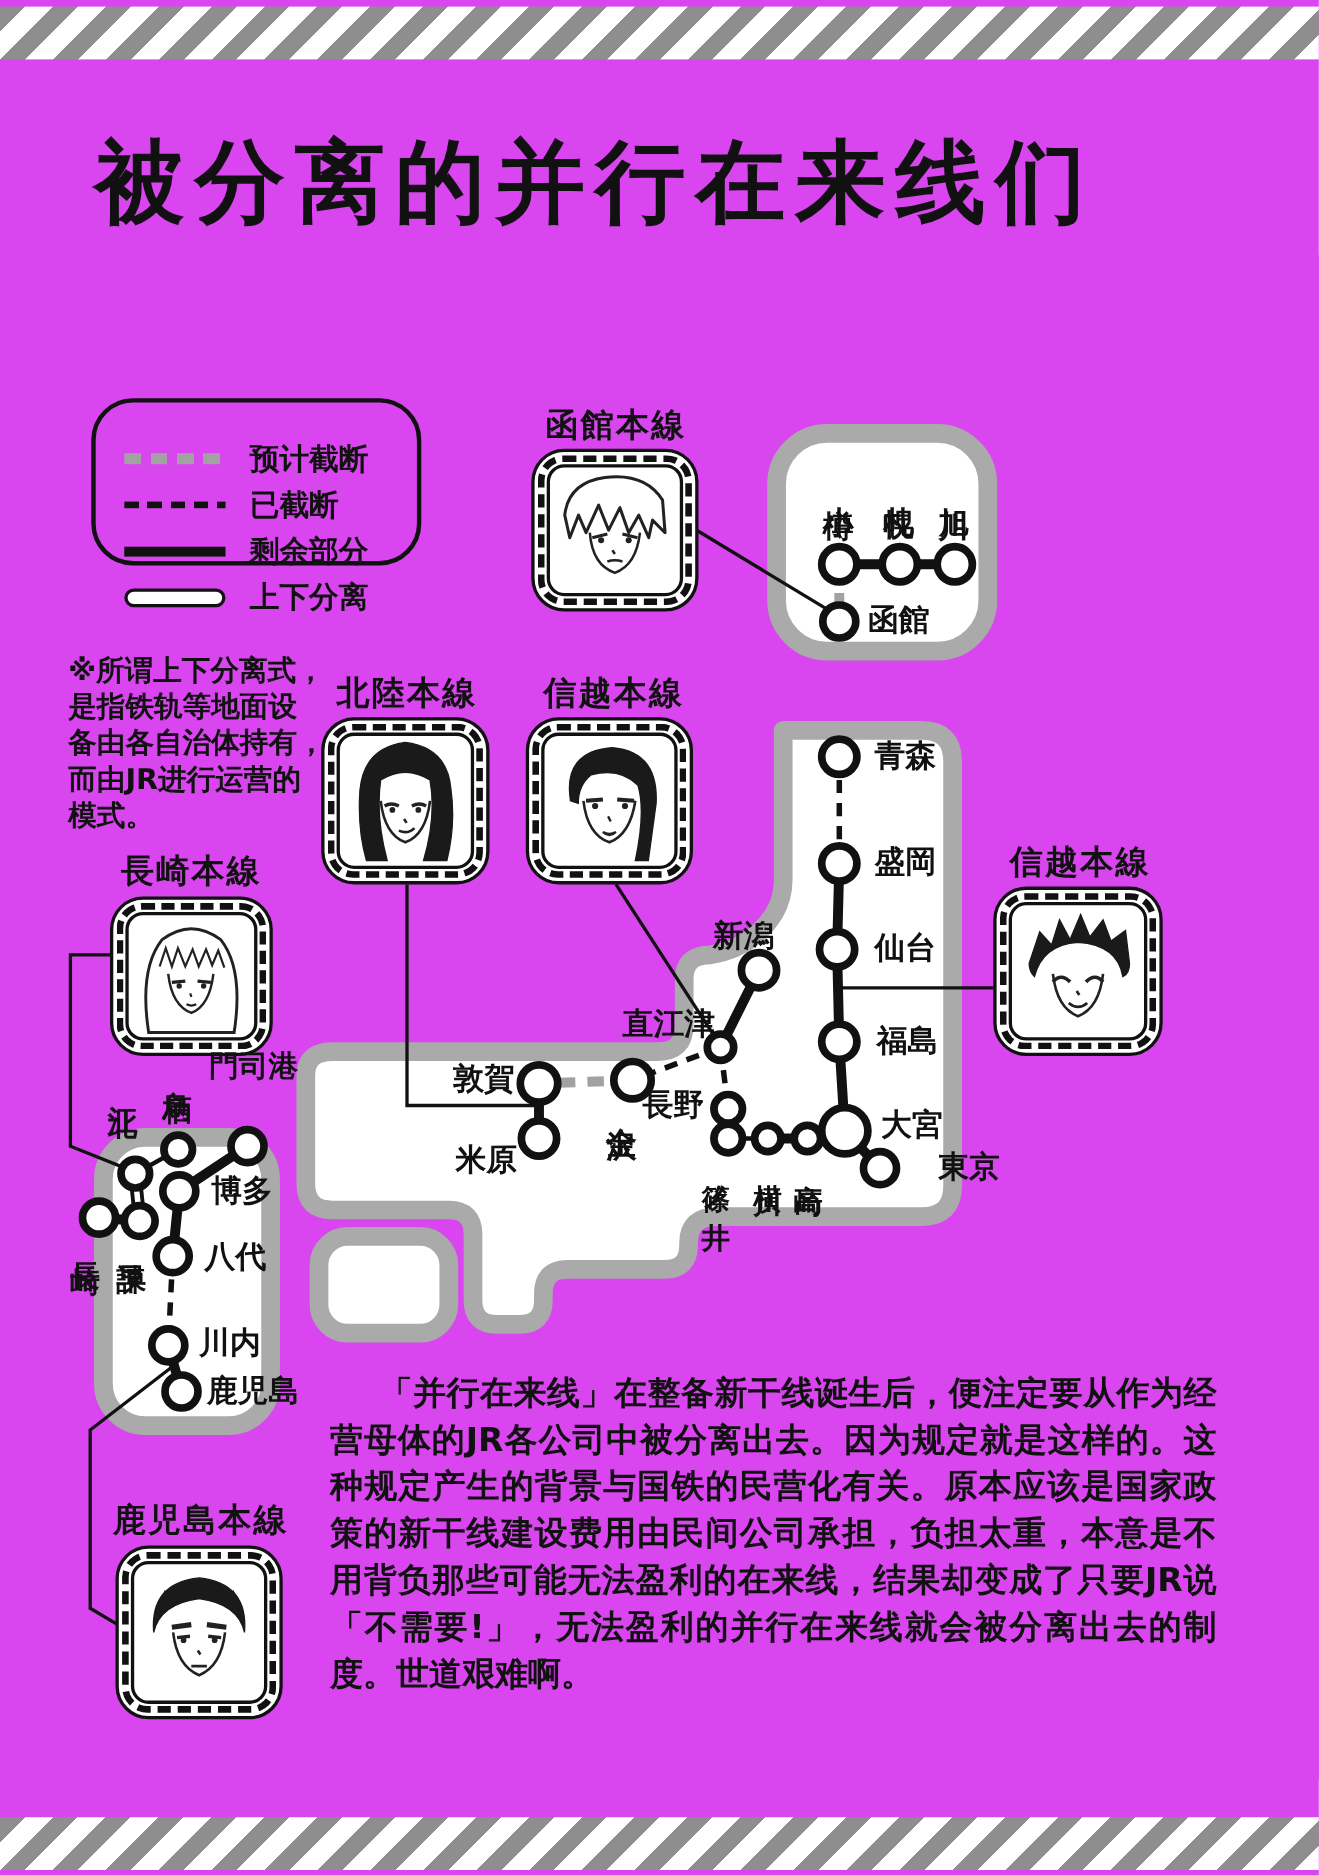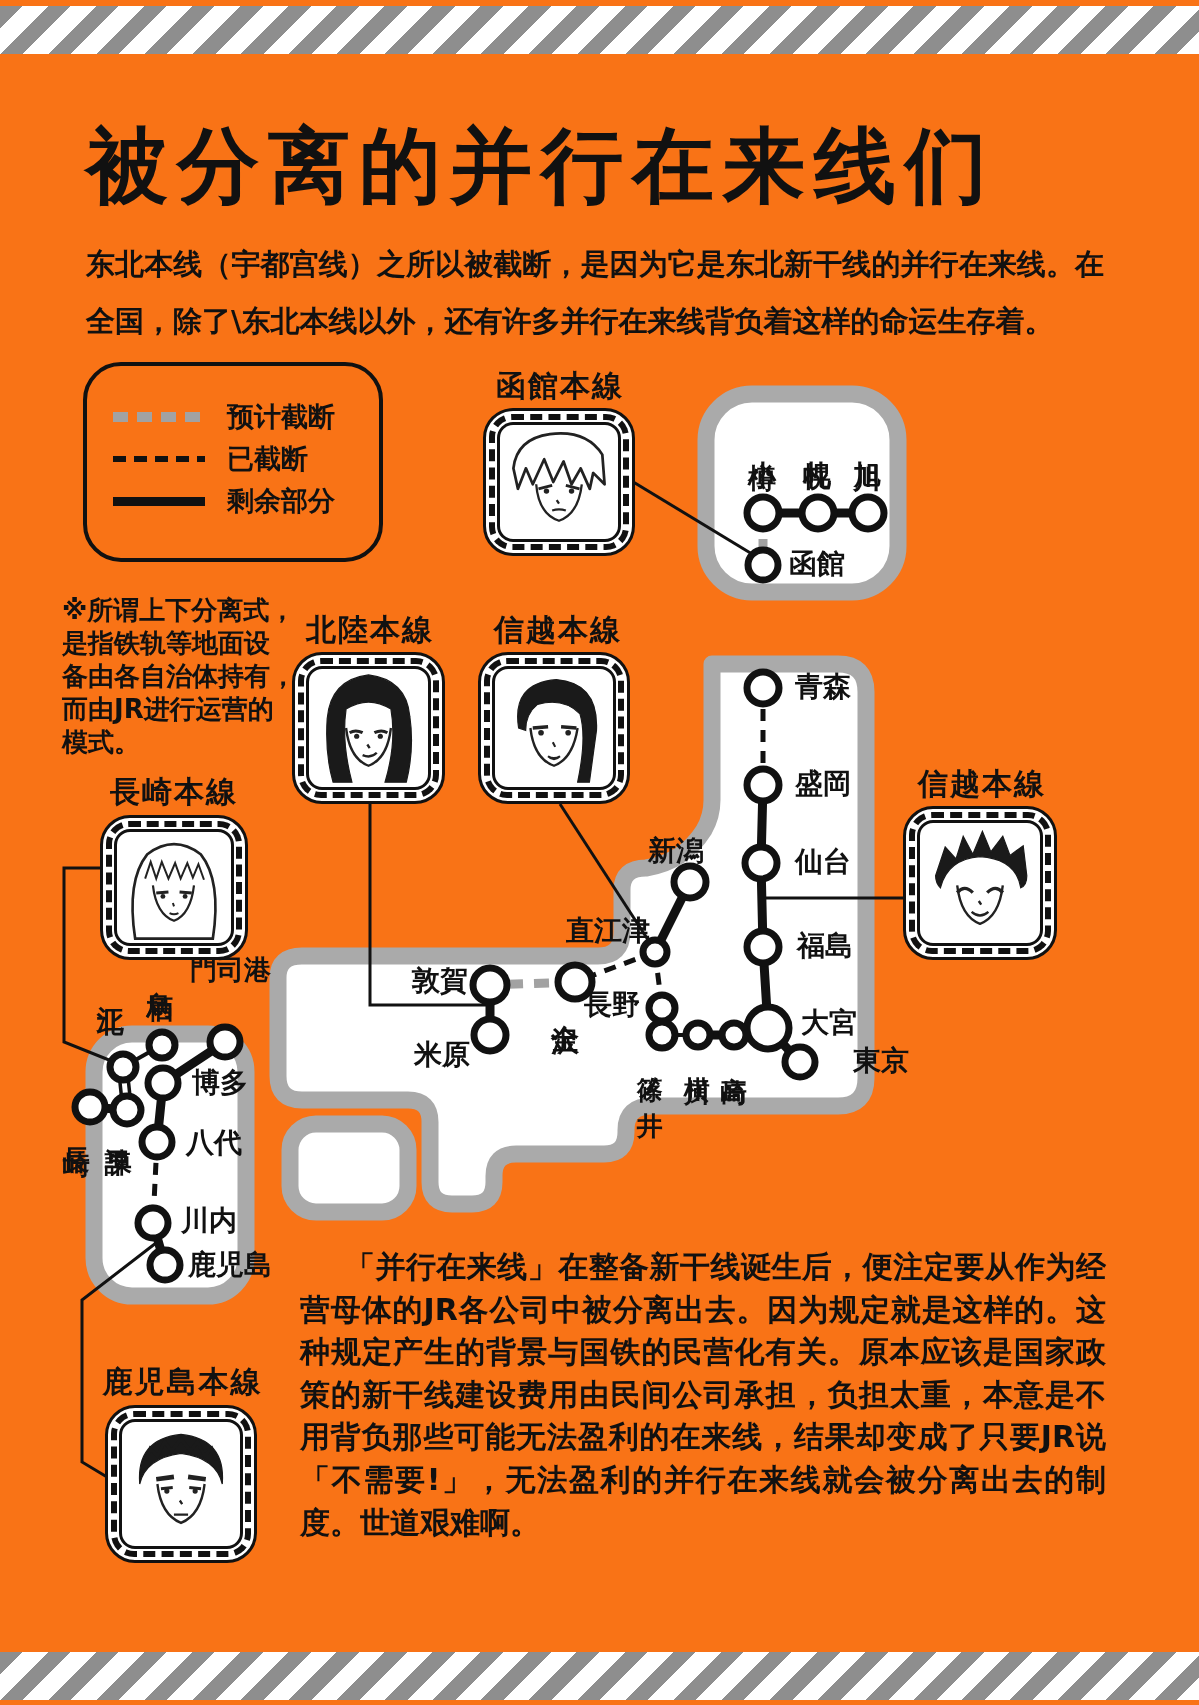--- a/index.html
+++ b/index.html
@@ -1,26 +1,26 @@
 <!DOCTYPE html>
 <html><head>
 <meta charset="utf-8">
 <style>
   html,body{margin:0;padding:0;background:#fff;}
-  .page{position:relative;width:1199px;height:1705px;background:#f97316;overflow:hidden;
+  .page{position:relative;width:1199px;height:1705px;background:#d946ef;overflow:hidden;
         font-family:"DejaVu Sans","Liberation Sans",sans-serif;color:#111;}
   .stripe{position:absolute;left:0;width:1199px;height:48px;
           background:repeating-linear-gradient(135deg,#8e8e8e 0 16px,#ffffff 16px 34px);}
   .stripe-top{top:6px;}
   .stripe-bottom{top:1652px;}
   .title{position:absolute;left:86px;top:112px;margin:0;font-size:82px;font-weight:900;
          letter-spacing:9px;white-space:nowrap;}
   .intro{position:absolute;left:86px;top:236px;width:1018px;margin:0;font-size:29px;
          line-height:1.95;font-weight:600;text-align:justify;}
-  .legend{position:absolute;left:83px;top:362px;width:300px;height:200px;box-sizing:border-box;
+  .legend{position:absolute;left:83px;top:362px;width:300px;height:152px;box-sizing:border-box;
           border:4px solid #111;border-radius:38px;padding:30px 0 0 26px;}
   .legend-row{display:flex;align-items:center;height:42px;}
   .legend-sample{width:92px;margin-right:22px;flex:0 0 auto;}
   .s-planned{height:10px;background:repeating-linear-gradient(90deg,#a2a2a2 0 15px,transparent 15px 24px);}
   .s-severed{height:6px;background:repeating-linear-gradient(90deg,#111 0 13px,transparent 13px 21px);}
   .s-remaining{height:9px;background:#111;}
   .s-separated{height:17px;border:3.5px solid #111;border-radius:10px;box-sizing:border-box;background:#fff;}
   .legend-label{font-size:27px;font-weight:700;}
   .note{position:absolute;left:62px;top:594px;width:242px;margin:0;font-size:26px;line-height:1.27;
         font-weight:600;white-space:pre-line;}
@@ -37,21 +37,20 @@
 </style>
 </head>
 <body>
 
 <div class="page">
 
   <div class="stripe stripe-top"></div>
 
   <h1 class="title">被分离的并行在来线们</h1>
 
-  <p class="intro">东北本线（宇都宫线）之所以被截断，是因为它是东北新干线的并行在来线。在全国，除了\东北本线以外，还有许多并行在来线背负着这样的命运生存着。</p>
 
   <svg class="map" width="1199" height="1705" viewBox="0 0 1199 1705">
     <g fill="#ffffff" stroke="#aaaaaa" stroke-width="17" stroke-linejoin="round">
       <rect x="706" y="394" width="192" height="198" rx="46"></rect>
       <path d="M 712,664 L 838,664 Q 866,664 866,692 L 866,1078 Q 866,1106 838,1106 L 652,1106 Q 626,1106 626,1130 L 626,1132 Q 626,1154 604,1154 L 516,1154 Q 494,1154 494,1176 L 494,1182 Q 494,1204 472,1204 L 452,1204 Q 430,1204 430,1182 L 430,1122 Q 430,1100 408,1100 L 302,1100 Q 278,1100 278,1076 L 278,978 Q 278,956 302,956 L 598,956 Q 622,956 622,932 L 622,890 Q 622,868 646,868 Q 684,862 704,830 Q 712,816 712,800 Z"></path>
       <rect x="290" y="1124" width="118" height="88" rx="26"></rect>
       <rect x="94" y="1034" width="152" height="262" rx="38"></rect>
     </g>
 
     <g stroke="#111" stroke-width="3" fill="none">
@@ -134,20 +133,24 @@
       <span class="legend-label">预计截断</span>
     </div>
     <div class="legend-row">
       <span class="legend-sample s-severed"></span>
       <span class="legend-label">已截断</span>
     </div>
     <div class="legend-row">
       <span class="legend-sample s-remaining"></span>
       <span class="legend-label">剩余部分</span>
     </div>
+    <div class="legend-row">
+      <span class="legend-sample s-separated"></span>
+      <span class="legend-label">上下分离</span>
+    </div>
   </div>
 
   <p class="note">※所谓上下分离式，
 是指铁轨等地面设
 备由各自治体持有，
 而由JR进行运营的
 模式。</p>
 
   <div class="line-label" style="left:470px;top:366px;width:180px;">函館本線</div>
   <div class="line-label" style="left:280px;top:610px;width:180px;">北陸本線</div>

